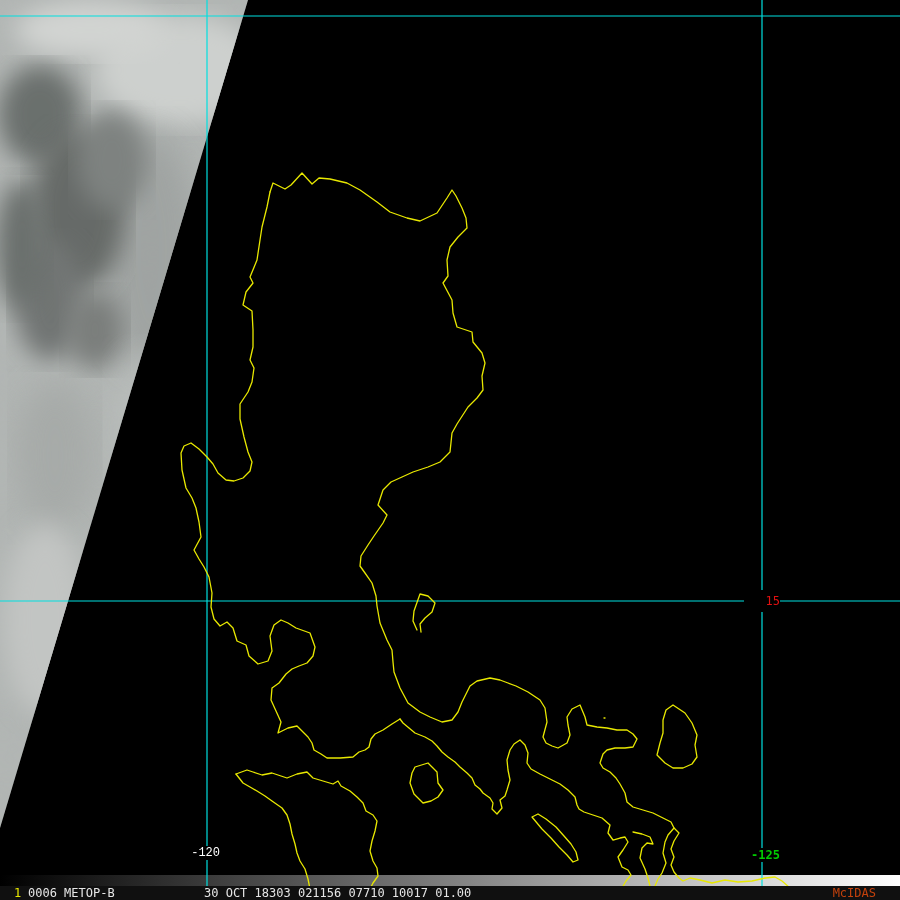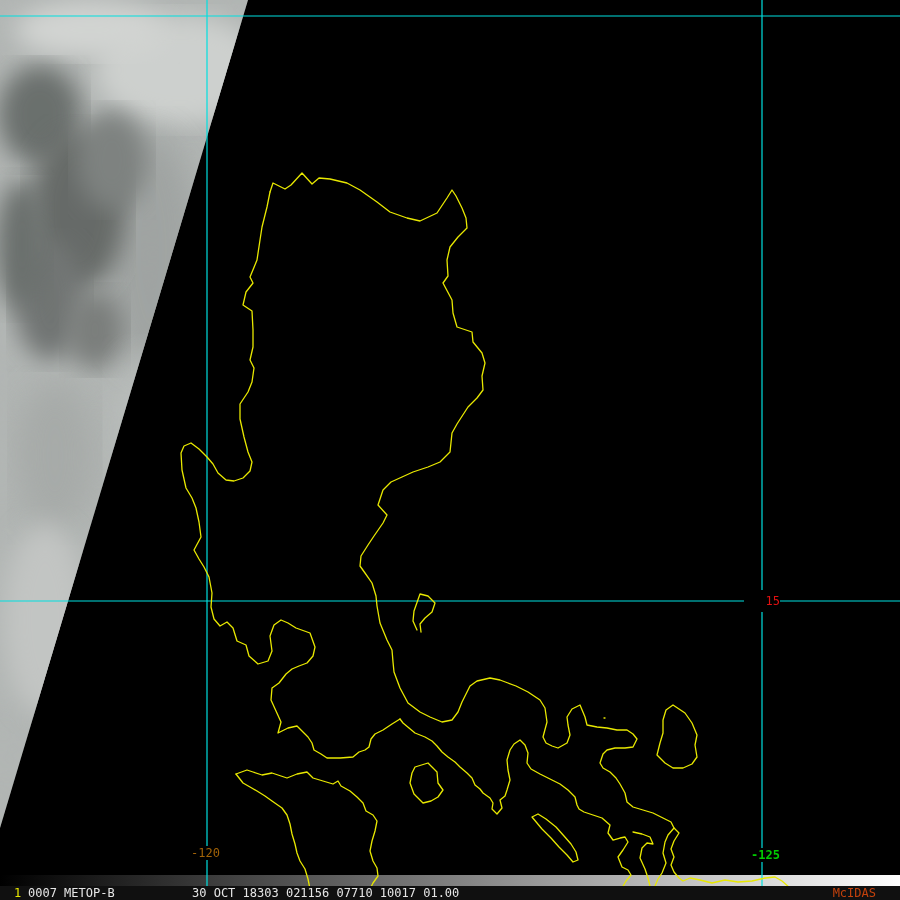--- a/index.html
+++ b/index.html
@@ -13,21 +13,21 @@
     font-family:"DejaVu Sans Mono","Liberation Mono",monospace;
     white-space:pre;pointer-events:none;
   }
   #status-bar{
     position:absolute;left:0;top:886px;width:900px;height:14px;background:#101010;
     font-size:12px;line-height:14px;color:#e6e6e6;
   }
   #status-bar span{position:absolute;top:0;white-space:pre;}
   #frame-number{left:14px;}
   #image-id-text{left:28px;}
-  #date-text{left:192px;}
+  #date-text{left:204px;}
   #brand-text{right:24px;}
 </style>
 </head>
 <body>
 
 <div id="screen">
 
   <svg id="map-svg" width="900" height="900" viewBox="0 0 900 900">
     <defs>
       <clipPath id="swath-clip">
@@ -91,23 +91,23 @@
         <polyline points="236,774 243,783 250,787 257,791 265,796 272,801 282,808 287,815 290,824 292,834 295,844 297,853 300,861 305,869 308,879 310,889" fill="none" stroke="#e8e800" stroke-width="1.3" stroke-linejoin="round" stroke-linecap="round"></polyline>
         <polyline points="236,774 247,770 253,772 262,775 272,773 281,776 287,778 297,774 307,772 313,778 323,781 333,784 338,781 341,786 350,791 357,797 363,803 366,811 373,815 377,821 375,831 372,841 370,851 373,861 377,868 378,876 373,883 370,889" fill="none" stroke="#e8e800" stroke-width="1.3" stroke-linejoin="round" stroke-linecap="round"></polyline>
         <polyline points="633,832 642,834 650,837 653,844 647,843 642,848 640,858 645,869 648,878 650,886" fill="none" stroke="#e8e800" stroke-width="1.3" stroke-linejoin="round" stroke-linecap="round"></polyline>
         <polyline points="674,828 679,833 674,841 671,849 674,857 671,865 674,872 679,878 683,881 690,878 700,880 712,883 725,880 738,882 752,881 765,878 775,877 782,881 790,888" fill="none" stroke="#e8e800" stroke-width="1.3" stroke-linejoin="round" stroke-linecap="round"></polyline>
         <polyline points="604,718 605,718" fill="none" stroke="#e8e800" stroke-width="1.3" stroke-linejoin="round" stroke-linecap="round"></polyline>
       </g>
   </svg>
 
   <div id="labels">
       <div class="grat-label" style="left: 744px; top: 590px; width: 36px; height: 22px; line-height: 22px; color: rgb(224, 16, 16); background: rgb(0, 0, 0);">15</div>
-      <div class="grat-label" style="left: 186px; top: 846px; width: 34px; height: 14px; line-height: 14px; color: #a16207; background: rgb(0, 0, 0);">-120</div>
+      <div class="grat-label" style="left: 186px; top: 846px; width: 34px; height: 14px; line-height: 14px; color: #ffffff; background: rgb(0, 0, 0); font-family: Liberation Mono, monospace;">-120</div>
       <div class="grat-label" style="left: 744px; top: 848px; width: 36px; height: 14px; line-height: 14px; color: rgb(0, 204, 0); background: rgb(0, 0, 0); font-weight: bold;">-125</div>
     </div>
 
   <div id="status-bar" style="background: rgb(16, 16, 16); color: rgb(230, 230, 230);">
     <span id="frame-number" style="color: rgb(232, 232, 0);">1</span>
-    <span id="image-id-text">0007 METOP-B</span>
+    <span id="image-id-text">0006 METOP-B</span>
     <span id="date-text">30 OCT 18303 021156 07710 10017 01.00</span>
     <span id="brand-text" style="color: #c2410c;">McIDAS</span>
   </div>
 </div>
 
 </body></html>

